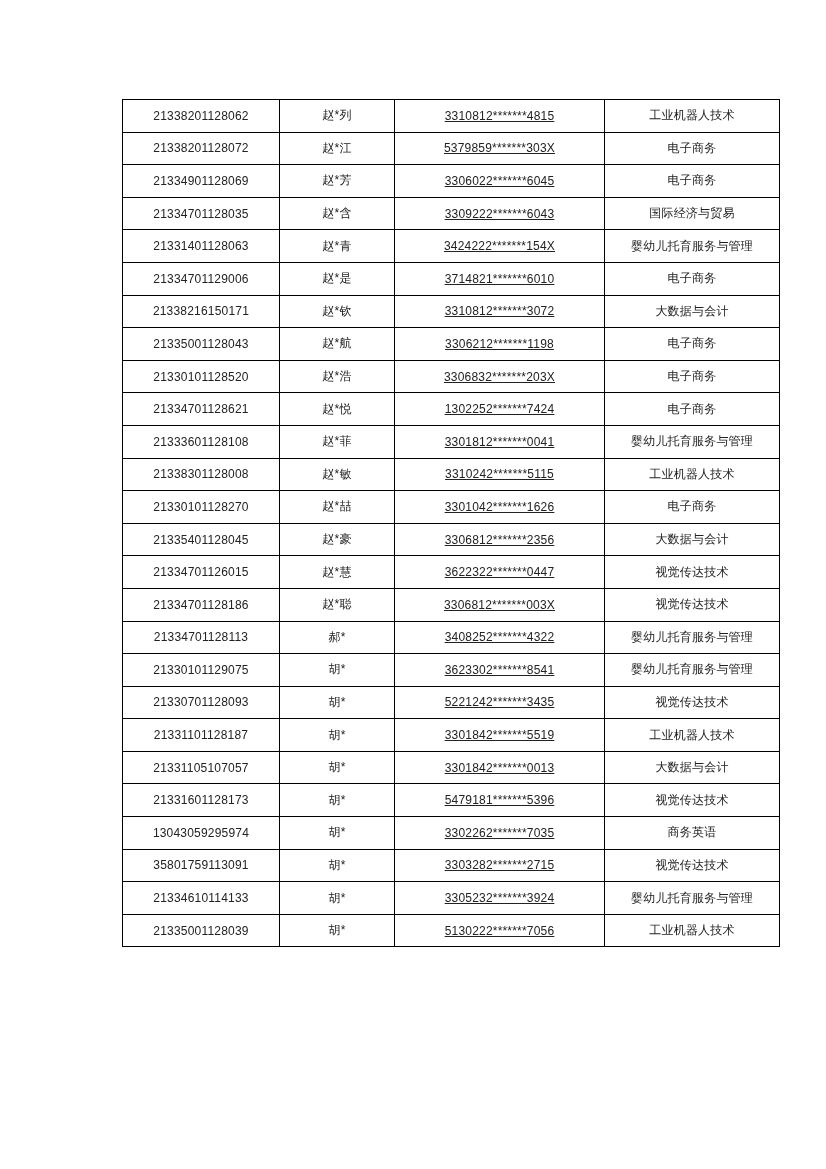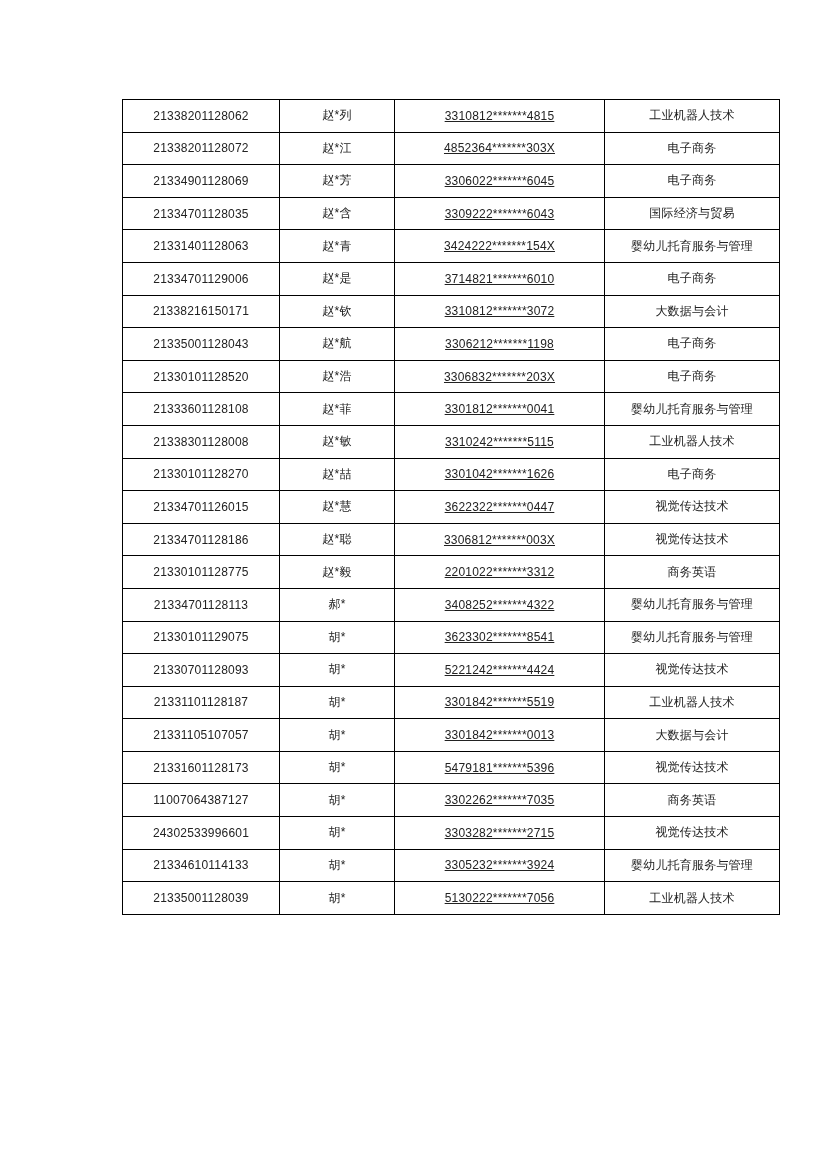--- a/index.html
+++ b/index.html
@@ -59,21 +59,21 @@
       <tbody>
           <tr>
             <td class="col-exam">21338201128062</td>
             <td class="col-name">赵*列</td>
             <td class="col-id">3310812*******4815</td>
             <td class="col-major">工业机器人技术</td>
           </tr>
           <tr>
             <td class="col-exam">21338201128072</td>
             <td class="col-name">赵*江</td>
-            <td class="col-id">4852364*******303X</td>
+            <td class="col-id">5379859*******303X</td>
             <td class="col-major">电子商务</td>
           </tr>
           <tr>
             <td class="col-exam">21334901128069</td>
             <td class="col-name">赵*芳</td>
             <td class="col-id">3306022*******6045</td>
             <td class="col-major">电子商务</td>
           </tr>
           <tr>
             <td class="col-exam">21334701128035</td>
@@ -105,71 +105,77 @@
             <td class="col-id">3306212*******1198</td>
             <td class="col-major">电子商务</td>
           </tr>
           <tr>
             <td class="col-exam">21330101128520</td>
             <td class="col-name">赵*浩</td>
             <td class="col-id">3306832*******203X</td>
             <td class="col-major">电子商务</td>
           </tr>
           <tr>
+            <td class="col-exam">21334701128621</td>
+            <td class="col-name">赵*悦</td>
+            <td class="col-id">1302252*******7424</td>
+            <td class="col-major">电子商务</td>
+          </tr>
+          <tr>
             <td class="col-exam">21333601128108</td>
             <td class="col-name">赵*菲</td>
             <td class="col-id">3301812*******0041</td>
             <td class="col-major">婴幼儿托育服务与管理</td>
           </tr>
           <tr>
             <td class="col-exam">21338301128008</td>
             <td class="col-name">赵*敏</td>
             <td class="col-id">3310242*******5115</td>
             <td class="col-major">工业机器人技术</td>
           </tr>
           <tr>
             <td class="col-exam">21330101128270</td>
             <td class="col-name">赵*喆</td>
             <td class="col-id">3301042*******1626</td>
             <td class="col-major">电子商务</td>
           </tr>
           <tr>
+            <td class="col-exam">21335401128045</td>
+            <td class="col-name">赵*豪</td>
+            <td class="col-id">3306812*******2356</td>
+            <td class="col-major">大数据与会计</td>
+          </tr>
+          <tr>
             <td class="col-exam">21334701126015</td>
             <td class="col-name">赵*慧</td>
             <td class="col-id">3622322*******0447</td>
             <td class="col-major">视觉传达技术</td>
           </tr>
           <tr>
             <td class="col-exam">21334701128186</td>
             <td class="col-name">赵*聪</td>
             <td class="col-id">3306812*******003X</td>
             <td class="col-major">视觉传达技术</td>
           </tr>
           <tr>
-            <td class="col-exam">21330101128775</td>
-            <td class="col-name">赵*毅</td>
-            <td class="col-id">2201022*******3312</td>
-            <td class="col-major">商务英语</td>
-          </tr>
-          <tr>
             <td class="col-exam">21334701128113</td>
             <td class="col-name">郝*</td>
             <td class="col-id">3408252*******4322</td>
             <td class="col-major">婴幼儿托育服务与管理</td>
           </tr>
           <tr>
             <td class="col-exam">21330101129075</td>
             <td class="col-name">胡*</td>
             <td class="col-id">3623302*******8541</td>
             <td class="col-major">婴幼儿托育服务与管理</td>
           </tr>
           <tr>
             <td class="col-exam">21330701128093</td>
             <td class="col-name">胡*</td>
-            <td class="col-id">5221242*******4424</td>
+            <td class="col-id">5221242*******3435</td>
             <td class="col-major">视觉传达技术</td>
           </tr>
           <tr>
             <td class="col-exam">21331101128187</td>
             <td class="col-name">胡*</td>
             <td class="col-id">3301842*******5519</td>
             <td class="col-major">工业机器人技术</td>
           </tr>
           <tr>
             <td class="col-exam">21331105107057</td>
@@ -177,27 +183,27 @@
             <td class="col-id">3301842*******0013</td>
             <td class="col-major">大数据与会计</td>
           </tr>
           <tr>
             <td class="col-exam">21331601128173</td>
             <td class="col-name">胡*</td>
             <td class="col-id">5479181*******5396</td>
             <td class="col-major">视觉传达技术</td>
           </tr>
           <tr>
-            <td class="col-exam">11007064387127</td>
+            <td class="col-exam">13043059295974</td>
             <td class="col-name">胡*</td>
             <td class="col-id">3302262*******7035</td>
             <td class="col-major">商务英语</td>
           </tr>
           <tr>
-            <td class="col-exam">24302533996601</td>
+            <td class="col-exam">35801759113091</td>
             <td class="col-name">胡*</td>
             <td class="col-id">3303282*******2715</td>
             <td class="col-major">视觉传达技术</td>
           </tr>
           <tr>
             <td class="col-exam">21334610114133</td>
             <td class="col-name">胡*</td>
             <td class="col-id">3305232*******3924</td>
             <td class="col-major">婴幼儿托育服务与管理</td>
           </tr>

